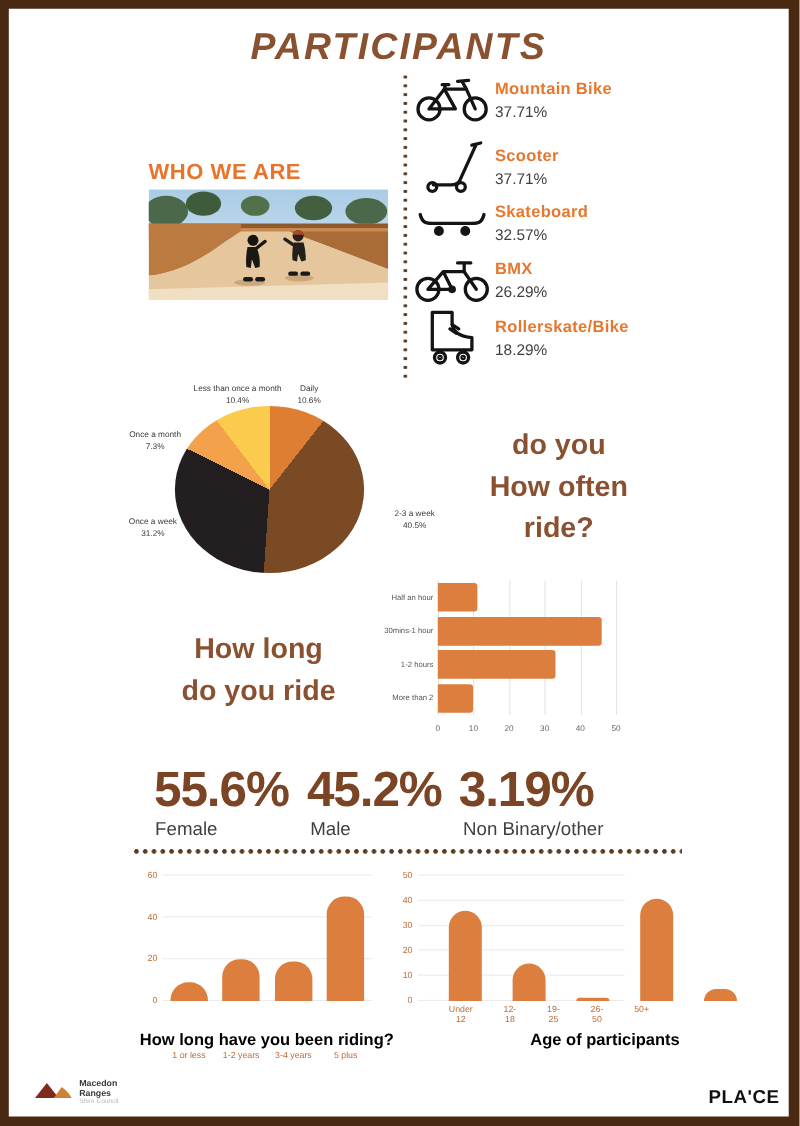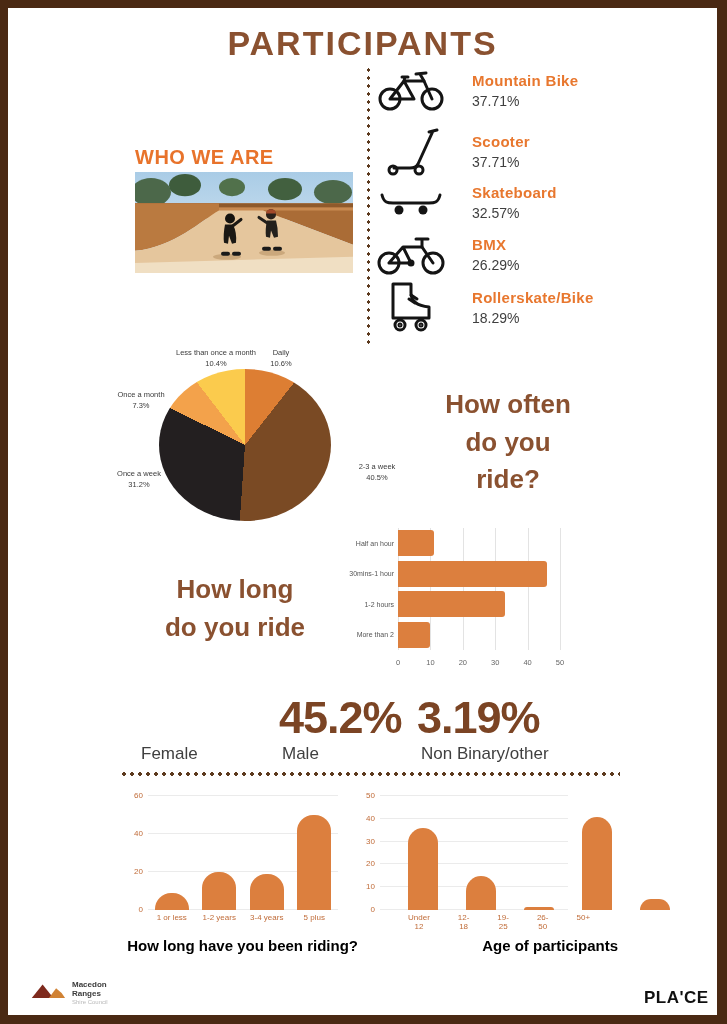--- a/index.html
+++ b/index.html
@@ -6,35 +6,35 @@
   html,body { background:#ffffff; }
   body { font-family:"Liberation Sans", sans-serif; }
   .page {
     position:relative; width:727px; height:1024px; background:#ffffff;
     border-style:solid; border-color:#4A2913; border-width:8px 10px 9px 8px;
     overflow:hidden;
   }
   
   .main-title {
     position:absolute; top:16px; left:0; right:0; text-align:center;
-    font-size:34px; font-weight:800; letter-spacing:2px; color:#8A5130;
+    font-size:34px; font-weight:800; letter-spacing:2px; color:#8A5130;font-style:italic;
   }
   
   .vdots {
     position:absolute; left:358px; top:58px; width:5px; height:278px;
     background-image:radial-gradient(circle, #5C3A1E 1.5px, transparent 1.7px);
     background-size:5px 8px; background-repeat:repeat-y;
   }
   .hdots {
     position:absolute; left:112px; top:763px; width:500px; height:6px;
     background-image:radial-gradient(circle, #5C3A1E 1.9px, transparent 2.1px);
     background-size:8px 6px; background-repeat:repeat-x;
   }
   
-  .equip-item { position:absolute; left:366px; width:350px; display:flex; align-items:center; gap:24px; }
+  .equip-item { position:absolute; left:366px; width:350px; display:flex; align-items:center; gap:2px; }
   .equip-icon { width:74px; display:flex; justify-content:center; align-items:center; flex:none; }
   .equip-name { font-size:15px; font-weight:700; color:#E8772E; letter-spacing:.3px; }
   .equip-pct  { font-size:14px; color:#3F3F3F; margin-top:4px; }
   
   .who-heading { position:absolute; left:127px; top:138px; font-size:20px; font-weight:800; letter-spacing:.5px; color:#E8732B; }
   .photo { position:absolute; left:127px; top:164px; width:218px; height:101px; overflow:hidden; }
   .photo svg { display:block; width:100%; height:100%; }
   
   .pie-circle { position:absolute; left:151px; top:361px; width:172px; height:152px; border-radius:50%; }
   .pie-label { position:absolute; font-size:7.5px; line-height:1.5; color:#3A3A3A; }
@@ -57,21 +57,21 @@
   .hbar-rows { position:absolute; left:0; top:0; right:0; bottom:0;
                display:flex; flex-direction:column; justify-content:space-around; }
   .hbar-row { height:26px; position:relative; }
   .hbar-bar { height:100%; border-radius:0 3px 3px 0; }
   .hbar-xticks { position:absolute; left:52px; right:42px; bottom:16px; height:10px; }
   .hbar-tick { position:absolute; transform:translateX(-50%); font-size:7.5px; color:#666; }
   
   .vchart { position:absolute; }
   #vbar-riding { left:108px; top:780px; width:242px; height:195px; }
   #vbar-riding .vplot { left:32px; right:20px; }
-  #vbar-riding .vcats { left:32px; right:20px; }
+  #vbar-riding .vcats { left:32px; right:20px;margin-top:42px; }
   #vbar-riding .vcell, #vbar-riding .vcat { width:46px; }
   #vbar-riding .vbar { width:34px; }
   #vbar-age { left:358px; top:780px; width:252px; height:195px; }
   #vbar-age .vplot { left:14px; right:50px; }
   #vbar-age .vcats { left:14px; right:50px; }
   #vbar-age .vcell, #vbar-age .vcat { width:38px;margin-left:28px; }
   #vbar-age .vbar { width:30px; }
   .vplot { position:absolute; top:8px; height:114px; }
   .hgrid { position:absolute; left:0; right:0; height:1px; background:#EBEBEB; }
   .ytick { position:absolute; right:100%; margin-right:5px; top:-4px; font-size:8px; color:#C06C39; }
@@ -248,22 +248,22 @@
   <div class="pie-label pie-label-3">
     <div>Once a month</div>
     <div>7.3%</div>
   </div>
   <div class="pie-label pie-label-4">
     <div>Less than once a month</div>
     <div>10.4%</div>
   </div>
 
   <div class="q-often">
+    <div>do you</div>
     <div>How often</div>
-    <div>do you</div>
     <div>ride?</div>
   </div>
 
   <div class="q-long">
     <div>How long</div>
     <div>do you ride</div>
   </div>
 
   <div class="hbar">
     <div class="hbar-labels" id="hbar-cats">
@@ -297,20 +297,21 @@
     <div class="hbar-xticks" id="hbar-xticks">
         <span class="hbar-tick" style="left: 0%;">0</span>
         <span class="hbar-tick" style="left: 20%;">10</span>
         <span class="hbar-tick" style="left: 40%;">20</span>
         <span class="hbar-tick" style="left: 60%;">30</span>
         <span class="hbar-tick" style="left: 80%;">40</span>
         <span class="hbar-tick" style="left: 100%;">50</span>
       </div>
   </div>
 
+  <div class="stat-value stat-v-0">55.6%</div>
   <div class="stat-value stat-v-1">45.2%</div>
   <div class="stat-value stat-v-2">3.19%</div>
   <div class="stat-label stat-l-0">Female</div>
   <div class="stat-label stat-l-1">Male</div>
   <div class="stat-label stat-l-2">Non Binary/other</div>
 
   <div class="hdots"></div>
 
   <div class="vchart" id="vbar-riding">
     <div class="vplot">

